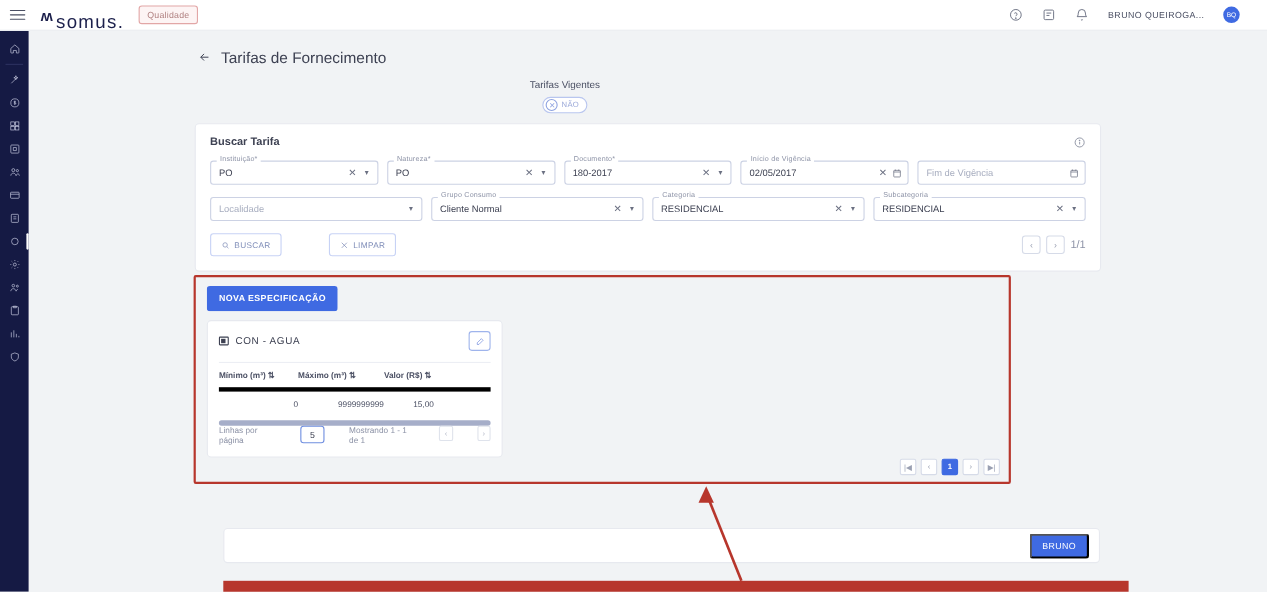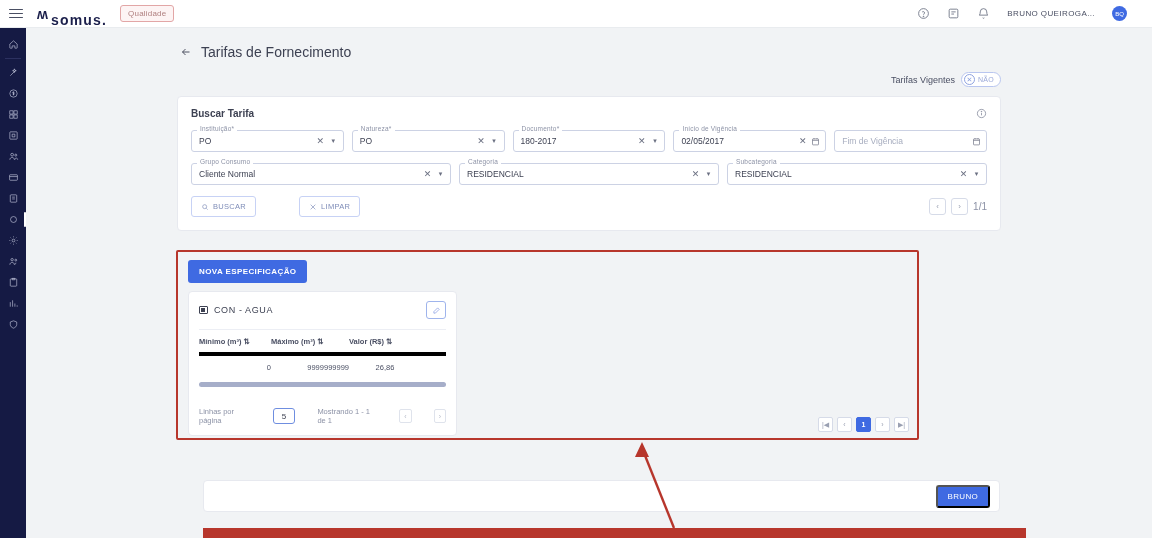--- a/index.html
+++ b/index.html
@@ -15,21 +15,21 @@
   
   .topbar {
     position: absolute; top: 0; left: 0; width: 1152px; height: 28px;
     background: #ffffff; display: flex; align-items: center;
     border-bottom: 1px solid #e9ecef; z-index: 5;
   }
   .hamburger { width: 14px; height: 10px; margin-left: 9px; display: flex; flex-direction: column; justify-content: space-between; cursor: pointer; }
   .hamburger i { display: block; height: 1.4px; background: #4a4f63; border-radius: 1px; }
   .brand { display: flex; align-items: center; margin-left: 14px; gap: 4px; }
   .brand-mark { font-size: 14px; font-weight: 700; color: #1b1f4b; letter-spacing: -1px; }
-  .brand-text { font-size: 14px; font-weight: 700; color: #1b1f4b; letter-spacing: 1.2px; margin-top: 12px; }
+  .brand-text { font-size: 17px; font-weight: 400; color: #1b1f4b; letter-spacing: 1.2px; margin-top: 12px; }
   .badge-qualidade {
     margin-left: 13px; border: 1px solid #e2a6a6; color: #b08080;
     background: #fdf4f4; border-radius: 3px; padding: 3px 7px;
     font-size: 8px; letter-spacing: .2px;
   }
   .topbar-right { margin-left: auto; display: flex; align-items: center; gap: 17px; padding-right: 25px; }
   .ticon { width: 13px; height: 13px; color: #6b7082; display: flex; align-items: center; justify-content: center; cursor: pointer; }
   .ticon svg { width: 13px; height: 13px; }
   .username { font-size: 8px; color: #4a4f63; letter-spacing: .4px; }
   .avatar {
@@ -63,22 +63,22 @@
 
   .btn-row { display: flex; gap: 7px; padding: 11px 0 0 154px; }
   .btn {
     font-size: 8px; letter-spacing: .4px; border-radius: 3px; padding: 6px 10px;
     cursor: pointer; border: 1px solid transparent; background: #fff; white-space: nowrap;
   }
   .btn-primary { background: #3f6ae2; color: #fff; font-weight: 700; }
   .btn-outline { border-color: #c7d2f5; color: #9aa8d8; }
 
   .vigentes-row {
-    display: flex; align-items: center; justify-content: flex-end; gap: 6px;
-    padding: 12px 151px 0 0; font-size: 9px; color: #4a4f63;
+    display: flex; align-items: center; gap: 6px;
+    padding: 12px 151px 0 0; font-size: 9px; color: #4a4f63; flex-direction: column;
   }
   .toggle-pill {
     display: flex; align-items: center; gap: 3px; border: 1px solid #b9c6ef;
     border-radius: 10px; padding: 1px 6px 1px 2px; background: #fff;
   }
   .toggle-knob {
     width: 11px; height: 11px; border-radius: 50%; border: 1px solid #8fa3e0;
     color: #8fa3e0; font-size: 7px; display: flex; align-items: center; justify-content: center;
   }
   .toggle-label { font-size: 7px; color: #9aa8d8; letter-spacing: .3px; }
@@ -147,21 +147,21 @@
   .spec-table { margin: 10px 10px 0 10px; border-top: 1px solid #eceef4; }
   .st-head { display: flex; padding: 7px 0 6px 0; border-bottom: 4px solid #000000; }
   .st-head span { font-size: 7.5px; font-weight: 700; color: #4a4f63; display: flex; align-items: center; gap: 2px; }
   .st-row { display: flex; padding: 7px 0 7px 0; }
   .st-row span { font-size: 7.5px; color: #4a4f63; }
   .c1 { width: 72px; } .c2 { width: 78px; } .c3 { width: 72px; }
   .st-row .c1, .st-row .c2 { text-align: right; }
   .st-row .c3 { text-align: center; }
   .sort-ar { font-size: 6px; color: #8c92a6; line-height: 1; }
   .hscroll { height: 5px; background: #a6aec9; border-radius: 3px; margin: 3px 10px 0 10px; }
-  .spec-foot { display: flex; align-items: center; justify-content: flex-end; gap: 22px; padding: 20px 10px 10px 10px; }
+  .spec-foot { display: flex; align-items: flex-start; justify-content: flex-end; gap: 22px; padding: 0 10px 10px 10px; }
   .foot-label { font-size: 7.5px; color: #8c92a6; }
   .rows-box {
     border: 1px solid #6f8ee0; border-radius: 3px; width: 26px; height: 16px;
     display: flex; align-items: center; justify-content: center; font-size: 8px; color: #3d4152;
   }
   .foot-pg {
     width: 14px; height: 14px; border: 1px solid #dfe3ec; border-radius: 2px;
     display: flex; align-items: center; justify-content: center; font-size: 7px; color: #b6bbc9; cursor: pointer;
   }
 
@@ -397,20 +397,26 @@
                   <rect x="4" y="5" width="16" height="16" rx="1.5"></rect>
                   <path d="M4 9h16M8 3v3M16 3v3"></path>
                 </svg>
             </span>
           </div>
         </div>
       </div>
 
       <div class="field-row">
         <div class="field">
+          <div class="field-box">
+            <span class="field-value placeholder">Localidade</span>
+            <span class="fic caret">▾</span>
+          </div>
+        </div>
+        <div class="field">
           <span class="field-legend">Grupo Consumo</span>
           <div class="field-box">
             <span class="field-value">Cliente Normal</span>
             <span class="fic x">✕</span>
             <span class="fic caret">▾</span>
           </div>
         </div>
         <div class="field">
           <span class="field-legend">Categoria</span>
           <div class="field-box">
@@ -480,21 +486,21 @@
               <span class="sort-ar">⇅</span>
             </span>
             <span class="c3">
               <span>Valor (R$)</span>
               <span class="sort-ar">⇅</span>
             </span>
           </div>
           <div class="st-row">
             <span class="c1">0</span>
             <span class="c2">9999999999</span>
-            <span class="c3">26,86</span>
+            <span class="c3">15,00</span>
           </div>
         </div>
         <div class="hscroll"></div>
 
         <div class="spec-foot">
           <span class="foot-label">Linhas por página</span>
           <span class="rows-box">5</span>
           <span class="foot-label">Mostrando 1 - 1 de 1</span>
           <span class="foot-pg">‹</span>
           <span class="foot-pg">›</span>

